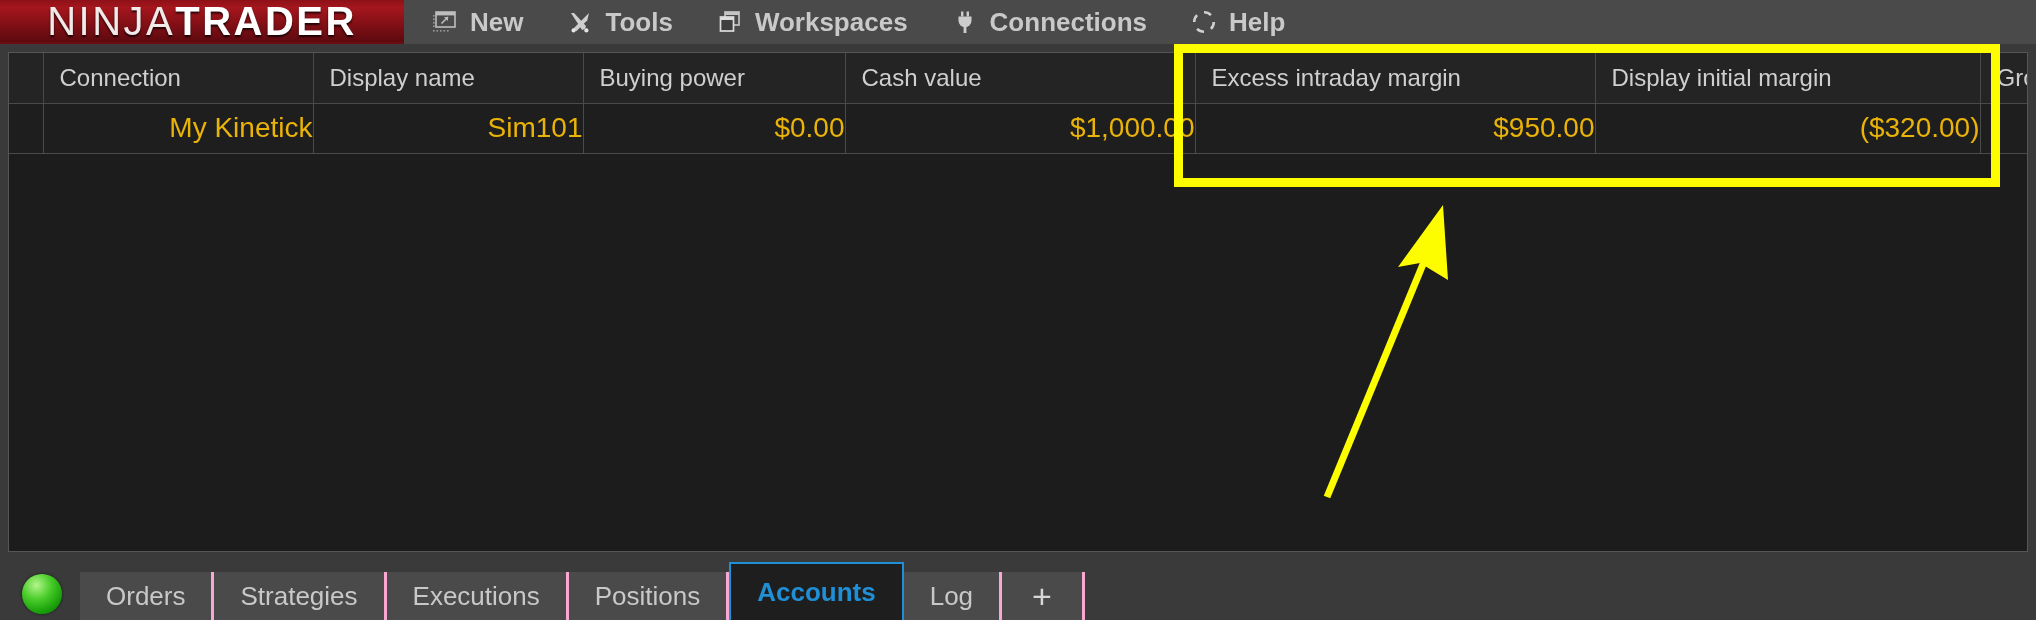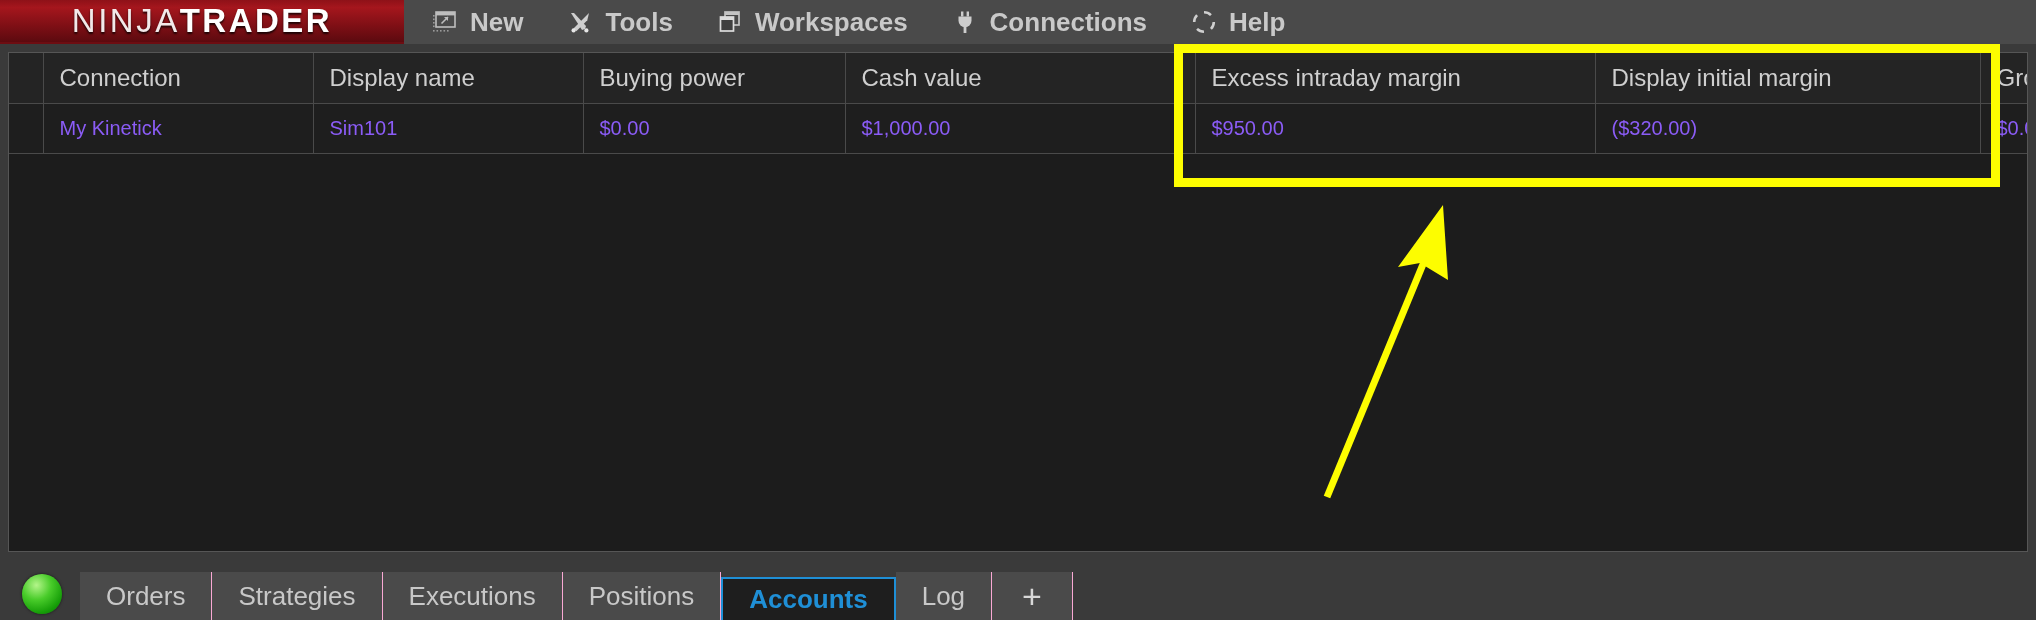--- a/index.html
+++ b/index.html
@@ -17,21 +17,21 @@
     background: #4a4a4a;
     display: flex; align-items: stretch;
   }
   .logo {
     width: 404px; height: 44px;
     background: linear-gradient(180deg, #8e1118 0%, #a5161d 18%, #7e0f15 62%, #5c0a0f 100%);
     display: flex; align-items: center; justify-content: center;
     border-bottom: 2px solid #6d0d12;
   }
   .logo-text {
-    font-size: 33px; letter-spacing: 2.5px; color: #f2e9e9;
+    font-size: 40px; letter-spacing: 2.5px; color: #f2e9e9;
     text-shadow: 0 2px 2px rgba(0,0,0,.75);
     white-space: nowrap;
   }
   .logo-text .thin { font-weight: 300; }
   .logo-text .bold { font-weight: 700; color: #ffffff; }
 
   .menu { display: flex; align-items: flex-end; padding-left: 28px; gap: 44px; }
   .menu-item {
     display: flex; align-items: center; gap: 12px;
     color: #c9c9c9; font-size: 26px; font-weight: 700;
@@ -51,21 +51,21 @@
   }
   table.grid { width: 2018px; border-collapse: collapse; table-layout: fixed; }
   table.grid th, table.grid td {
     text-align: left; font-weight: 400; color: #d0d0d0;
     border-right: 1px solid #4a4a4a;
     border-bottom: 1px solid #4a4a4a;
     padding: 0 0 0 16px;
     overflow: hidden; white-space: nowrap;
   }
   table.grid th { height: 50px; font-size: 24px; color: #cfcfcf; background: #242424; }
-  table.grid td { height: 50px; font-size: 20px; color: #8b5cf6; background: #1e1e1e; }
+  table.grid td { height: 50px; font-size: 28px; color: #eab308; background: #1e1e1e; text-align: right; }
   .c-gutter { width: 34px; padding: 0 !important; border-right: 1px solid #4a4a4a; }
   .c-conn   { width: 270px; }
   .c-disp   { width: 270px; margin-left: 36px; }
   .c-buy    { width: 262px; }
   .c-cash   { width: 350px; }
   .c-exin   { width: 400px; margin-top: 42px; }
   .c-exini  { width: 385px; }
   .c-gross  { width: 110px; border-right: none !important; }
 
   
@@ -84,26 +84,26 @@
   .status-orb {
     width: 40px; height: 40px; border-radius: 50%; margin-bottom: 6px; margin-right: 18px;
     background: radial-gradient(circle at 36% 28%, #b4f58a 0%, #49cc2a 38%, #169e08 72%, #0b6b05 100%);
     box-shadow: 0 0 3px rgba(0,0,0,.6);
     flex: 0 0 40px;
   }
   .tabs { display: flex; align-items: flex-end; height: 56px; }
   .tab {
     height: 48px; min-width: 40px; display: flex; align-items: center; justify-content: center;
     padding: 0 26px; font-size: 26px; color: #c8c8c8;
-    background: #4a4a4a; border-right: 1px solid #f9a8d4;
+    background: #4a4a4a; border-right: 3px solid #f9a8d4;
     cursor: pointer; white-space: nowrap;
   }
   .tab.active {
     background: #1e1e1e; color: #1f8fd6; font-weight: 700;
-    border: 2px solid #1f8fd6; border-bottom: none; height: 43px;
+    border: 2px solid #1f8fd6; border-bottom: none; height: 58px;
   }
   .tab.plus { font-size: 34px; color: #d8d8d8; padding: 0 30px; }
 </style>
 </head>
 <body>
 
 <div id="app">
 
   <div class="topbar">
 

